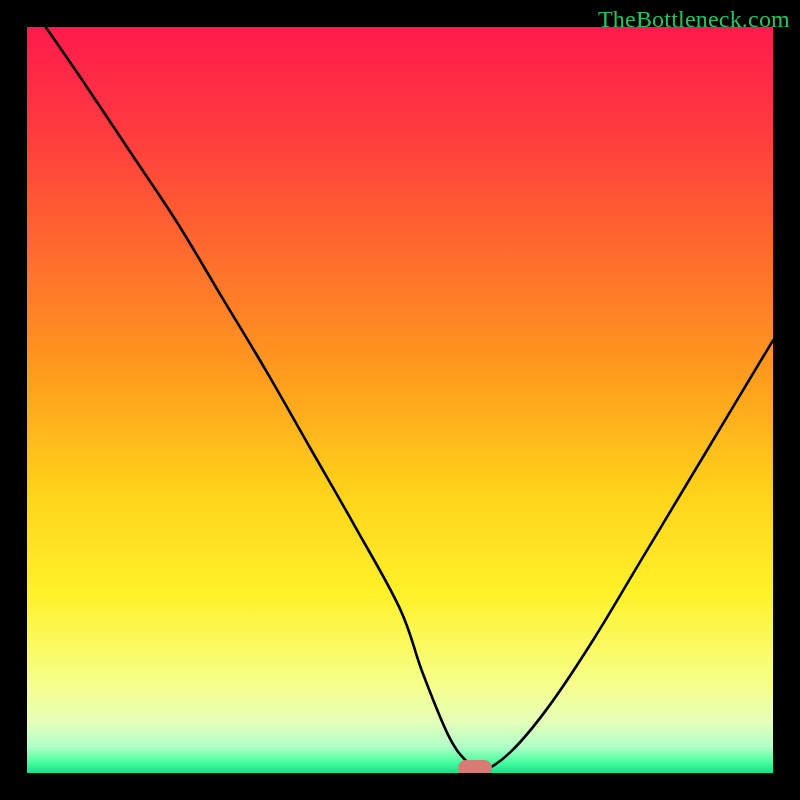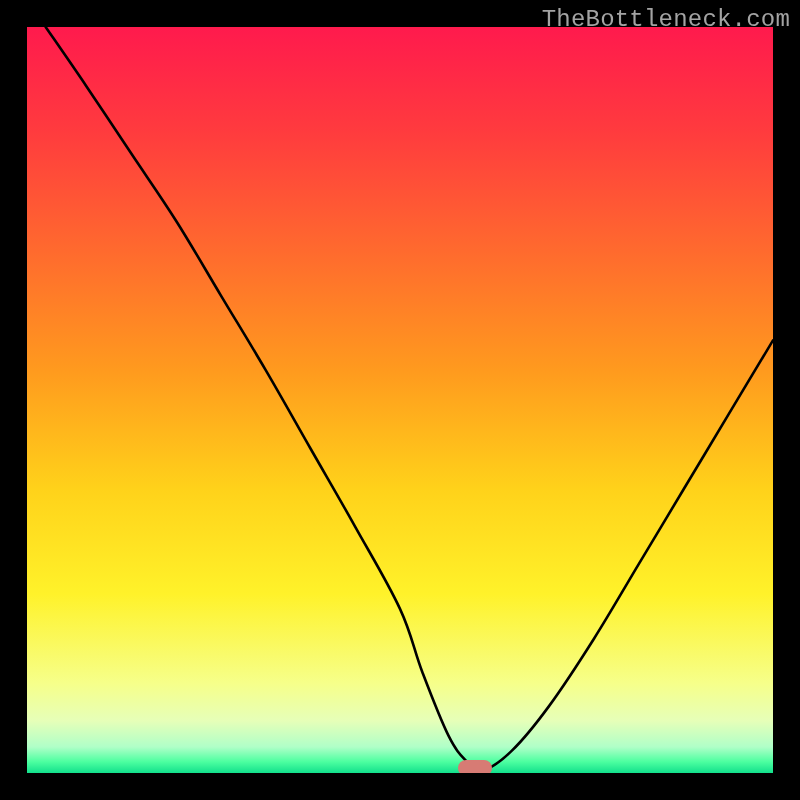--- a/index.html
+++ b/index.html
@@ -16,26 +16,26 @@
     left: 0;
     top: 0;
     width: 800px;
     height: 800px;
     background: #000;
   }
   .watermark {
     position: absolute;
     top: 6px;
     right: 10px;
-    color: #a3a3a3;
+    color: #22c55e;
     font-size: 24px;
     font-weight: 500;
     letter-spacing: 0.2px;
     z-index: 10;
-    font-family: Liberation Mono, monospace;
+    font-family: Liberation Serif, serif;
   }
   .plot-region {
     position: absolute;
     left: 27px;
     top: 27px;
     width: 746px;
     height: 746px;
     overflow: hidden;
   }
   .plot-region svg {

